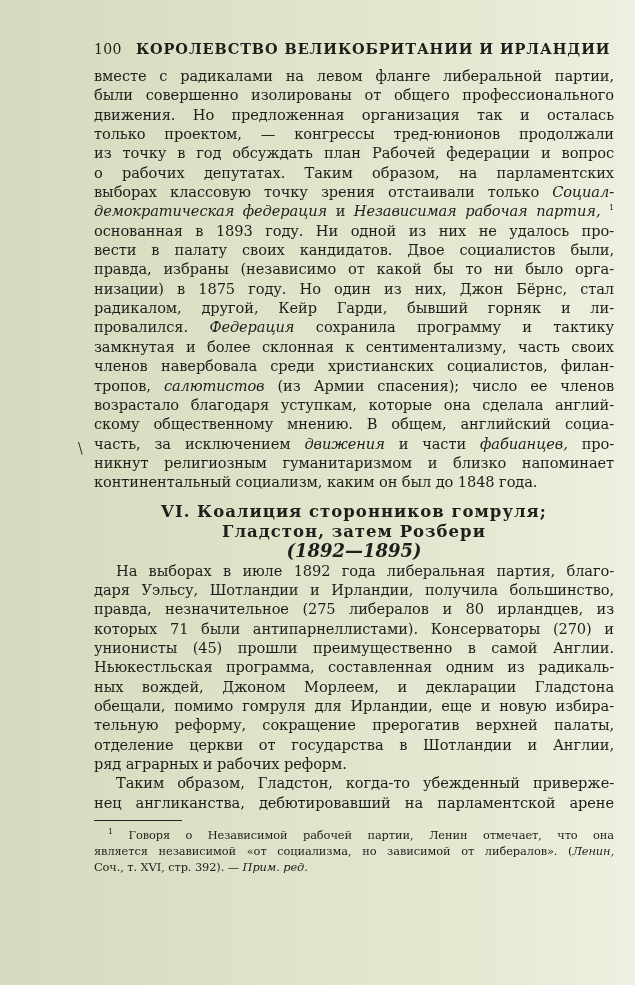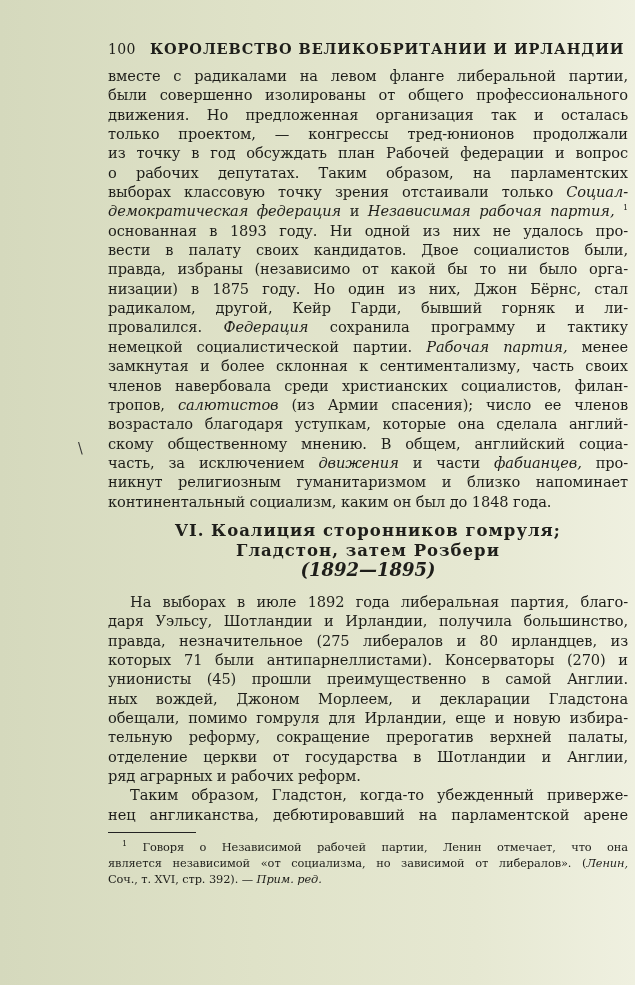--- a/index.html
+++ b/index.html
@@ -3,42 +3,42 @@
 <meta charset="utf-8">
 <style>
   html, body { margin: 0; padding: 0; }
   body {
     width: 635px; height: 985px; overflow: hidden;
     background: linear-gradient(90deg, #d5d9bd 0%, #dfe2c8 40%, #e6e8d2 75%, #eff0e0 100%);
     font-family: "DejaVu Serif", "Liberation Serif", serif;
     color: #1e1e1a;
     position: relative;
   }
-  .page { position: absolute; left: 108px; top: 40px; width: 520px; }
+  .page { position: absolute; left: 94px; top: 40px; width: 520px; }
   .running-head {
     height: 24px; display: flex; align-items: baseline;
     font-size: 14.5px; letter-spacing: 0.4px;
   }
   .running-head .num { font-size: 14px; margin-right: 14px; }
   .running-head .title { font-weight: bold; letter-spacing: 0.9px; }
   .body-text { margin-top: 2px; }
   .line {
     font-size: 14.6px; line-height: 19.35px; height: 19.35px;
     white-space: nowrap; text-align: justify; text-align-last: justify;
     letter-spacing: -0.1px;
   }
   .line.last { text-align-last: left; }
   .line.indent { padding-left: 22px; }
   .line i { font-style: italic; }
   .heading { text-align: center; margin-top: 10px; }
   .heading .h1, .heading .h2 {
     font-weight: bold; font-size: 16.5px; line-height: 20px; letter-spacing: 1px;
   }
   .heading .years { font-style: italic; font-weight: bold; font-size: 18px; line-height: 17px; }
-  .sec2 { margin-top: 14px; }
+  .sec2 { margin-top: 2px; }
   .divider { width: 88px; height: 0; border-top: 1.2px solid #222; margin-top: 8px; margin-bottom: 6px; }
   .fn .line { font-size: 11.4px; line-height: 16px; height: 16px; }
   .fn .line.indent { padding-left: 14px; }
   sup { font-size: 8px; vertical-align: super; line-height: 0; }
   .stray { position: absolute; color: #333; font-size: 14px; }
 </style>
 </head>
 <body>
 
 <div class="page">
@@ -56,21 +56,20 @@
     <div class="line">из точку в год обсуждать план Рабочей федерации и вопрос</div>
     <div class="line">о рабочих депутатах. Таким образом, на парламентских</div>
     <div class="line"><span>выборах классовую точку зрения отстаивали только</span> <i>Социал-</i></div>
     <div class="line"><i>демократическая федерация</i> <span>и</span> <i>Независимая рабочая партия,</i> <sup>1</sup></div>
     <div class="line">основанная в 1893 году. Ни одной из них не удалось про-</div>
     <div class="line">вести в палату своих кандидатов. Двое социалистов были,</div>
     <div class="line">правда, избраны (независимо от какой бы то ни было орга-</div>
     <div class="line">низации) в 1875 году. Но один из них, Джон Бёрнс, стал</div>
     <div class="line">радикалом, другой, Кейр Гарди, бывший горняк и ли-</div>
     <div class="line"><span>провалился.</span> <i>Федерация</i> <span>сохранила программу и тактику</span></div>
-    <div class="line"><span>немецкой социалистической партии.</span> <i>Рабочая партия,</i> <span>менее</span></div>
     <div class="line">замкнутая и более склонная к сентиментализму, часть своих</div>
     <div class="line">членов навербовала среди христианских социалистов, филан-</div>
     <div class="line"><span>тропов,</span> <i>салютистов</i> <span>(из Армии спасения); число ее членов</span></div>
     <div class="line">возрастало благодаря уступкам, которые она сделала англий-</div>
     <div class="line">скому общественному мнению. В общем, английский социа-</div>
     <div class="line"><span>часть, за исключением</span> <i>движения</i> <span>и части</span> <i>фабианцев,</i> <span>про-</span></div>
     <div class="line">никнут религиозным гуманитаризмом и близко напоминает</div>
     <div class="line last">континентальный социализм, каким он был до 1848 года.</div>
   </div>
 
@@ -79,20 +78,21 @@
     <div class="h2">Гладстон, затем Розбери</div>
     <div class="years">(1892—1895)</div>
   </div>
 
   <div class="sec2">
     <div class="line indent">На выборах в июле 1892 года либеральная партия, благо-</div>
     <div class="line">даря Уэльсу, Шотландии и Ирландии, получила большинство,</div>
     <div class="line">правда, незначительное (275 либералов и 80 ирландцев, из</div>
     <div class="line">которых 71 были антипарнеллистами). Консерваторы (270) и</div>
     <div class="line">унионисты (45) прошли преимущественно в самой Англии.</div>
+    <div class="line">Ньюкестльская программа, составленная одним из радикаль-</div>
     <div class="line">ных вождей, Джоном Морлеем, и декларации Гладстона</div>
     <div class="line">обещали, помимо гомруля для Ирландии, еще и новую избира-</div>
     <div class="line">тельную реформу, сокращение прерогатив верхней палаты,</div>
     <div class="line">отделение церкви от государства в Шотландии и Англии,</div>
     <div class="line last">ряд аграрных и рабочих реформ.</div>
   </div>
 
   <div>
     <div class="line indent">Таким образом, Гладстон, когда-то убежденный привер­же-</div>
     <div class="line">нец англиканства, дебютировавший на парламентской арене</div>

